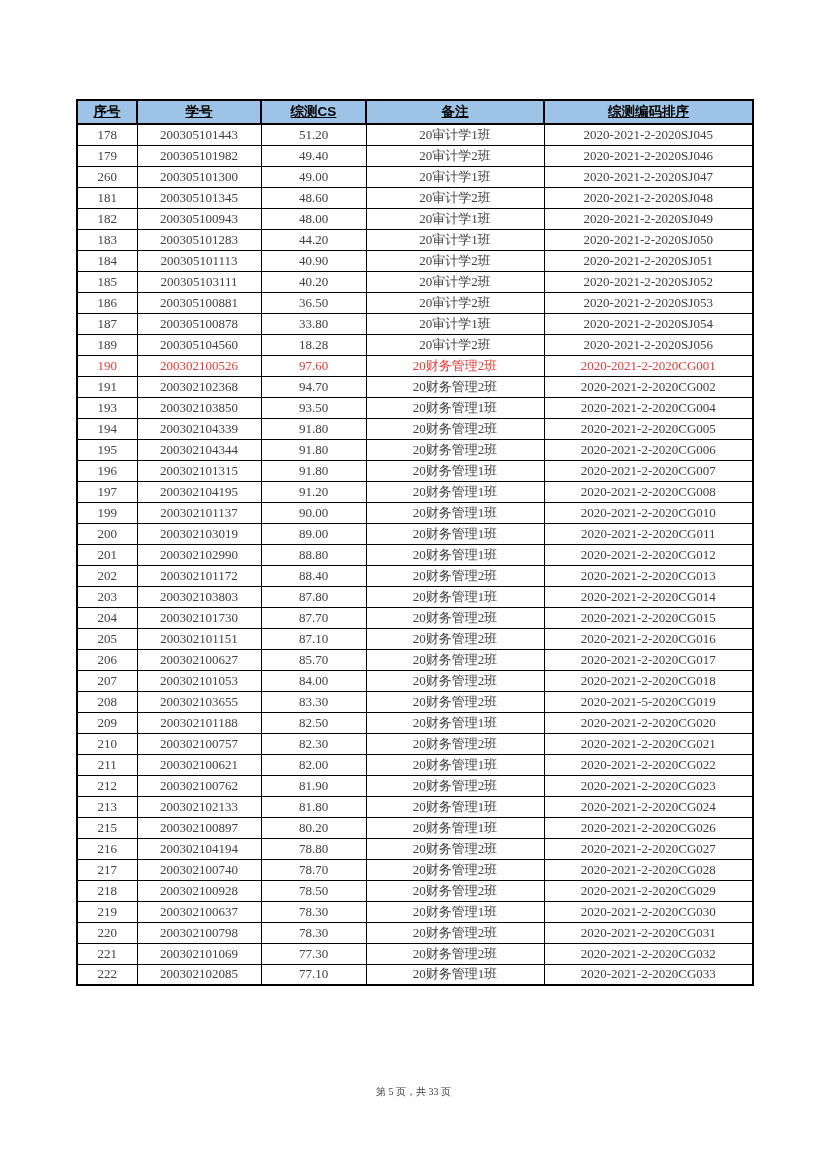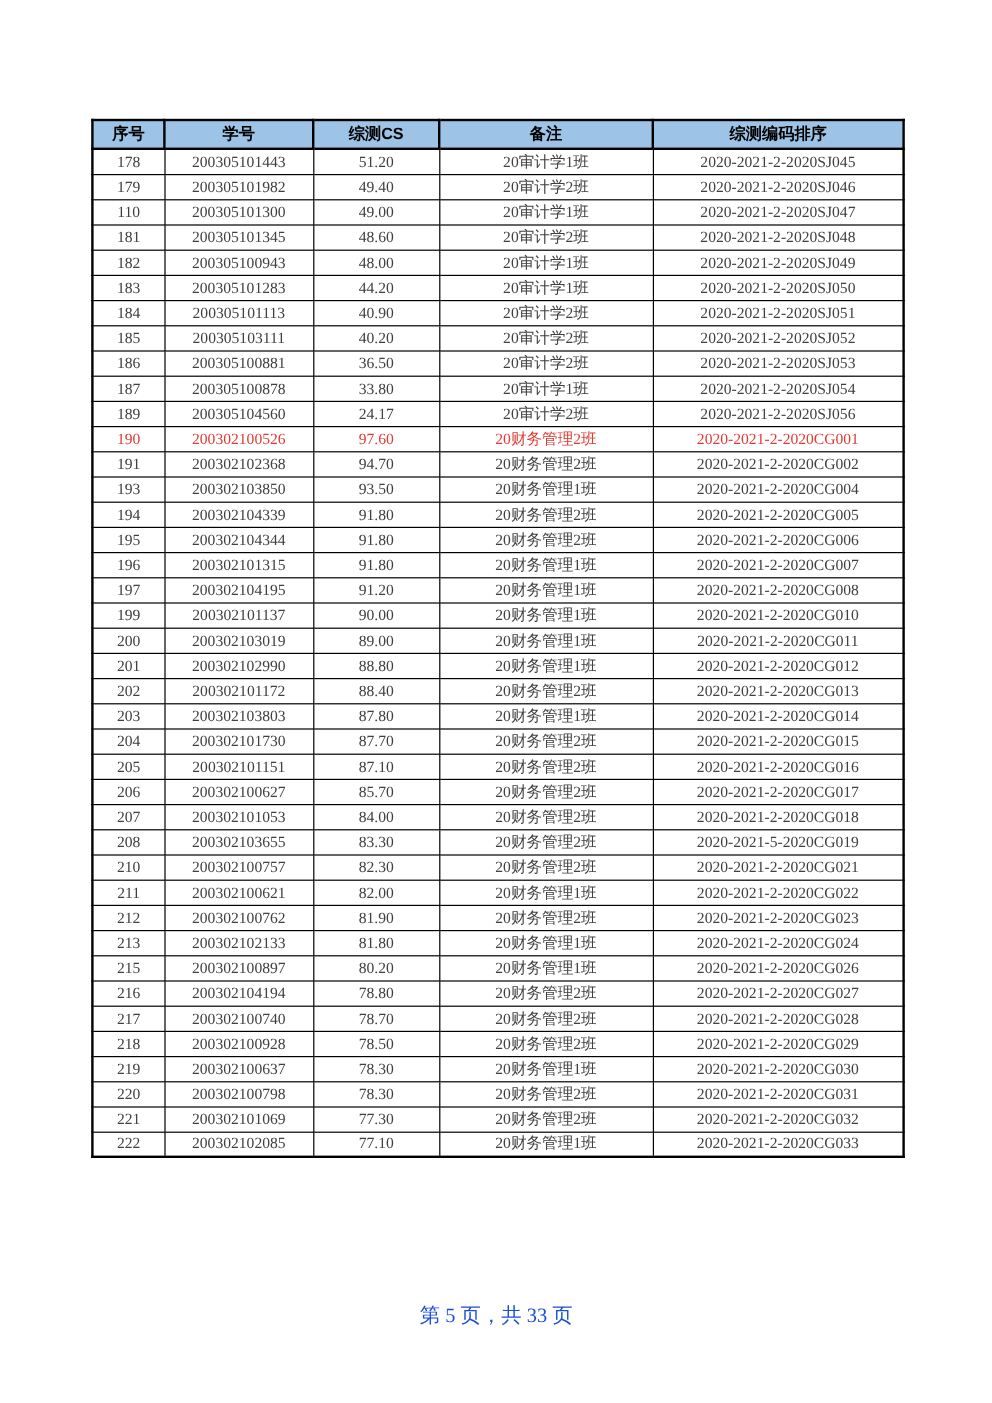--- a/index.html
+++ b/index.html
@@ -21,30 +21,31 @@
     border-collapse:collapse;table-layout:fixed;
     border:2px solid var(--border);
   }
   col.c0{width:60px;} col.c1{width:124px;} col.c2{width:105px;}
   col.c3{width:178px;} col.c4{width:209px;}
   th{
     background:var(--header-bg);color:var(--header-text);
     border:2px solid var(--border);
     height:24px;font-size:13.5px;font-weight:bold;text-align:center;
     font-family:"Liberation Sans","DejaVu Sans",sans-serif;
+    text-decoration:underline;
   }
   td{
     border:1px solid var(--border);
     height:21px;font-size:13px;color:var(--text);text-align:center;
     white-space:nowrap;overflow:hidden;
   }
   tr.hl td{color:var(--highlight-text);margin-top:36px;}
   .footer{
     position:absolute;left:0;top:1085px;width:827px;height:20px;
-    text-align:center;font-size:17px;color:#1d4ed8;
+    text-align:center;font-size:10px;color:#404040;
     font-family:"Liberation Serif","DejaVu Serif",serif;
   }
 </style>
 </head>
 <body>
 
 <div class="page">
   <table class="score-table">
     <colgroup>
       <col class="c0">
@@ -71,21 +72,21 @@
           <td>2020-2021-2-2020SJ045</td>
         </tr>
         <tr>
           <td>179</td>
           <td>200305101982</td>
           <td>49.40</td>
           <td>20审计学2班</td>
           <td>2020-2021-2-2020SJ046</td>
         </tr>
         <tr>
-          <td>110</td>
+          <td>260</td>
           <td>200305101300</td>
           <td>49.00</td>
           <td>20审计学1班</td>
           <td>2020-2021-2-2020SJ047</td>
         </tr>
         <tr>
           <td>181</td>
           <td>200305101345</td>
           <td>48.60</td>
           <td>20审计学2班</td>
@@ -129,21 +130,21 @@
         <tr>
           <td>187</td>
           <td>200305100878</td>
           <td>33.80</td>
           <td>20审计学1班</td>
           <td>2020-2021-2-2020SJ054</td>
         </tr>
         <tr>
           <td>189</td>
           <td>200305104560</td>
-          <td>24.17</td>
+          <td>18.28</td>
           <td>20审计学2班</td>
           <td>2020-2021-2-2020SJ056</td>
         </tr>
         <tr class="hl">
           <td>190</td>
           <td>200302100526</td>
           <td>97.60</td>
           <td>20财务管理2班</td>
           <td>2020-2021-2-2020CG001</td>
         </tr>
@@ -251,20 +252,27 @@
           <td>84.00</td>
           <td>20财务管理2班</td>
           <td>2020-2021-2-2020CG018</td>
         </tr>
         <tr>
           <td>208</td>
           <td>200302103655</td>
           <td>83.30</td>
           <td>20财务管理2班</td>
           <td>2020-2021-5-2020CG019</td>
+        </tr>
+        <tr>
+          <td>209</td>
+          <td>200302101188</td>
+          <td>82.50</td>
+          <td>20财务管理1班</td>
+          <td>2020-2021-2-2020CG020</td>
         </tr>
         <tr>
           <td>210</td>
           <td>200302100757</td>
           <td>82.30</td>
           <td>20财务管理2班</td>
           <td>2020-2021-2-2020CG021</td>
         </tr>
         <tr>
           <td>211</td>

